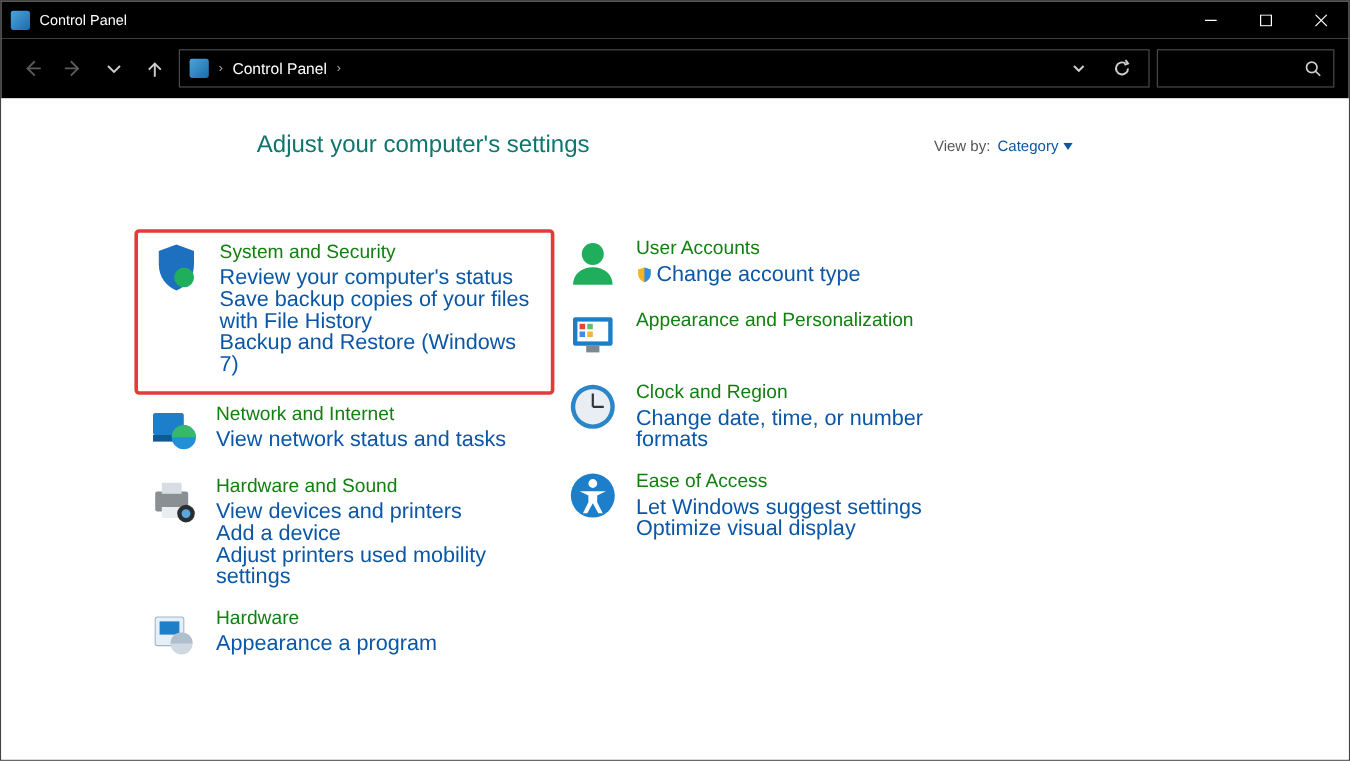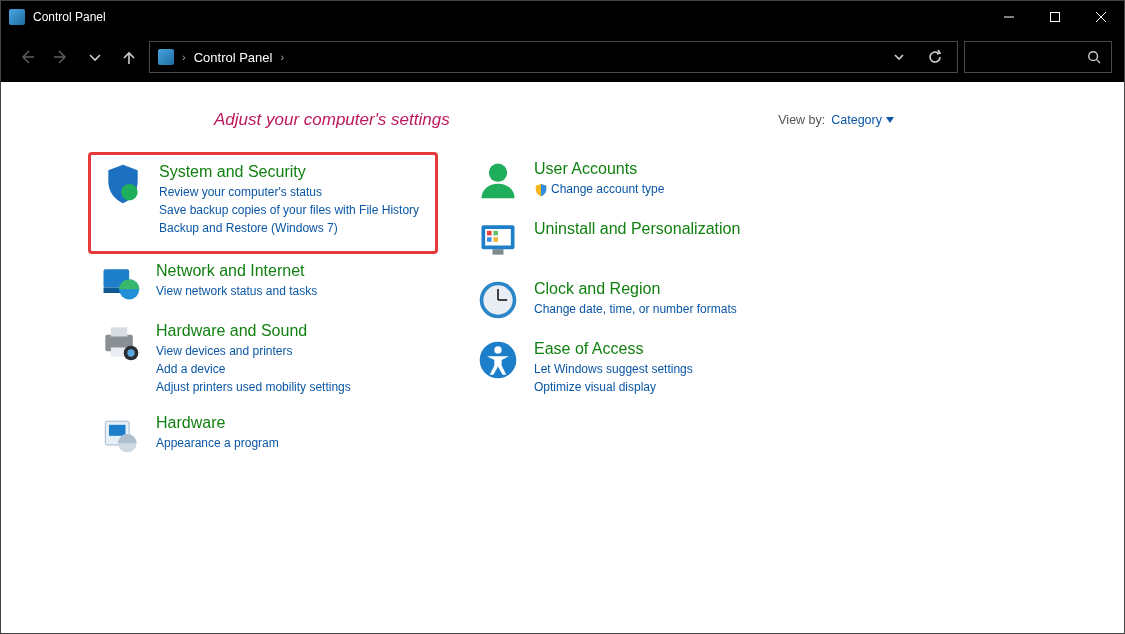--- a/index.html
+++ b/index.html
@@ -83,39 +83,38 @@
     height: calc(634px - 31px - 50px);
     padding: 28px 0 0 0;
     color: #000;
   }
   .header-row {
     display: flex;
     align-items: center;
     padding: 0 0 22px 213px;
   }
   .header-row h2 {
-    color: #be185d;
+    color: #0f766e;
     font-weight: 400;
-    font-size: 17px;
+    font-size: 20px;
     flex: 1;
-    font-style: italic;
   }
   .viewby {
     margin-right: 230px;
     font-size: 12.5px;
     color: #555;
     display: flex; align-items: center; gap: 6px;
   }
   .viewby .val { color: #0b57a6; display: flex; align-items: center; gap: 4px; text-align: right;}
   .viewby .val svg { width: 8px; height: 6px; fill: #0b57a6; }
 
   .cols {
     display: flex;
-    padding-left: 87px;
-    gap: 28px;
+    padding-left: 111px;
+    margin-top: 36px;
   }
   .col { width: 350px; }
   .category {
     display: flex;
     padding: 6px 10px 10px 10px;
     gap: 14px;
   }
   .category.highlight {
     border: 3px solid #e63a3a;
     border-radius: 4px;
@@ -130,21 +129,21 @@
   .cat-body { padding-top: 2px; }
   .cat-title {
     color: #128011;
     font-size: 16px;
     font-weight: 400;
     margin-bottom: 2px;
     cursor: pointer;
   }
   .cat-link {
     color: #0b57a6;
-    font-size: 12px;
+    font-size: 18px;
     line-height: 18px;
     display: block;
     cursor: pointer;
   }
   .small-shield {
     display: inline-flex;
     vertical-align: middle;
     width: 14px; height: 14px;
     margin-right: 3px;
   }
@@ -326,21 +325,21 @@
               <rect x="6" y="8" width="36" height="26" rx="2" fill="#1d7fc9"></rect>
               <rect x="10" y="12" width="28" height="18" fill="#fff"></rect>
               <rect x="12" y="14" width="5" height="5" fill="#e8443a"></rect>
               <rect x="19" y="14" width="5" height="5" fill="#63c06a"></rect>
               <rect x="12" y="21" width="5" height="5" fill="#3a8ee8"></rect>
               <rect x="19" y="21" width="5" height="5" fill="#f0b53a"></rect>
               <rect x="18" y="34" width="12" height="6" fill="#7e888f"></rect>
             </svg>
           </div>
           <div class="cat-body">
-            <div class="cat-title">Uninstall and Personalization</div>
+            <div class="cat-title">Appearance and Personalization</div>
           </div>
         </div>
         <div class="category">
           <div class="cat-icon">
             <svg viewBox="0 0 48 48" width="44" height="44">
               <circle cx="24" cy="24" r="20" fill="#2b86c7"></circle>
               <circle cx="24" cy="24" r="16" fill="#e9eef4"></circle>
               <line x1="24" y1="24" x2="24" y2="12" stroke="#333" stroke-width="2"></line>
               <line x1="24" y1="24" x2="34" y2="24" stroke="#333" stroke-width="2"></line>
             </svg>

